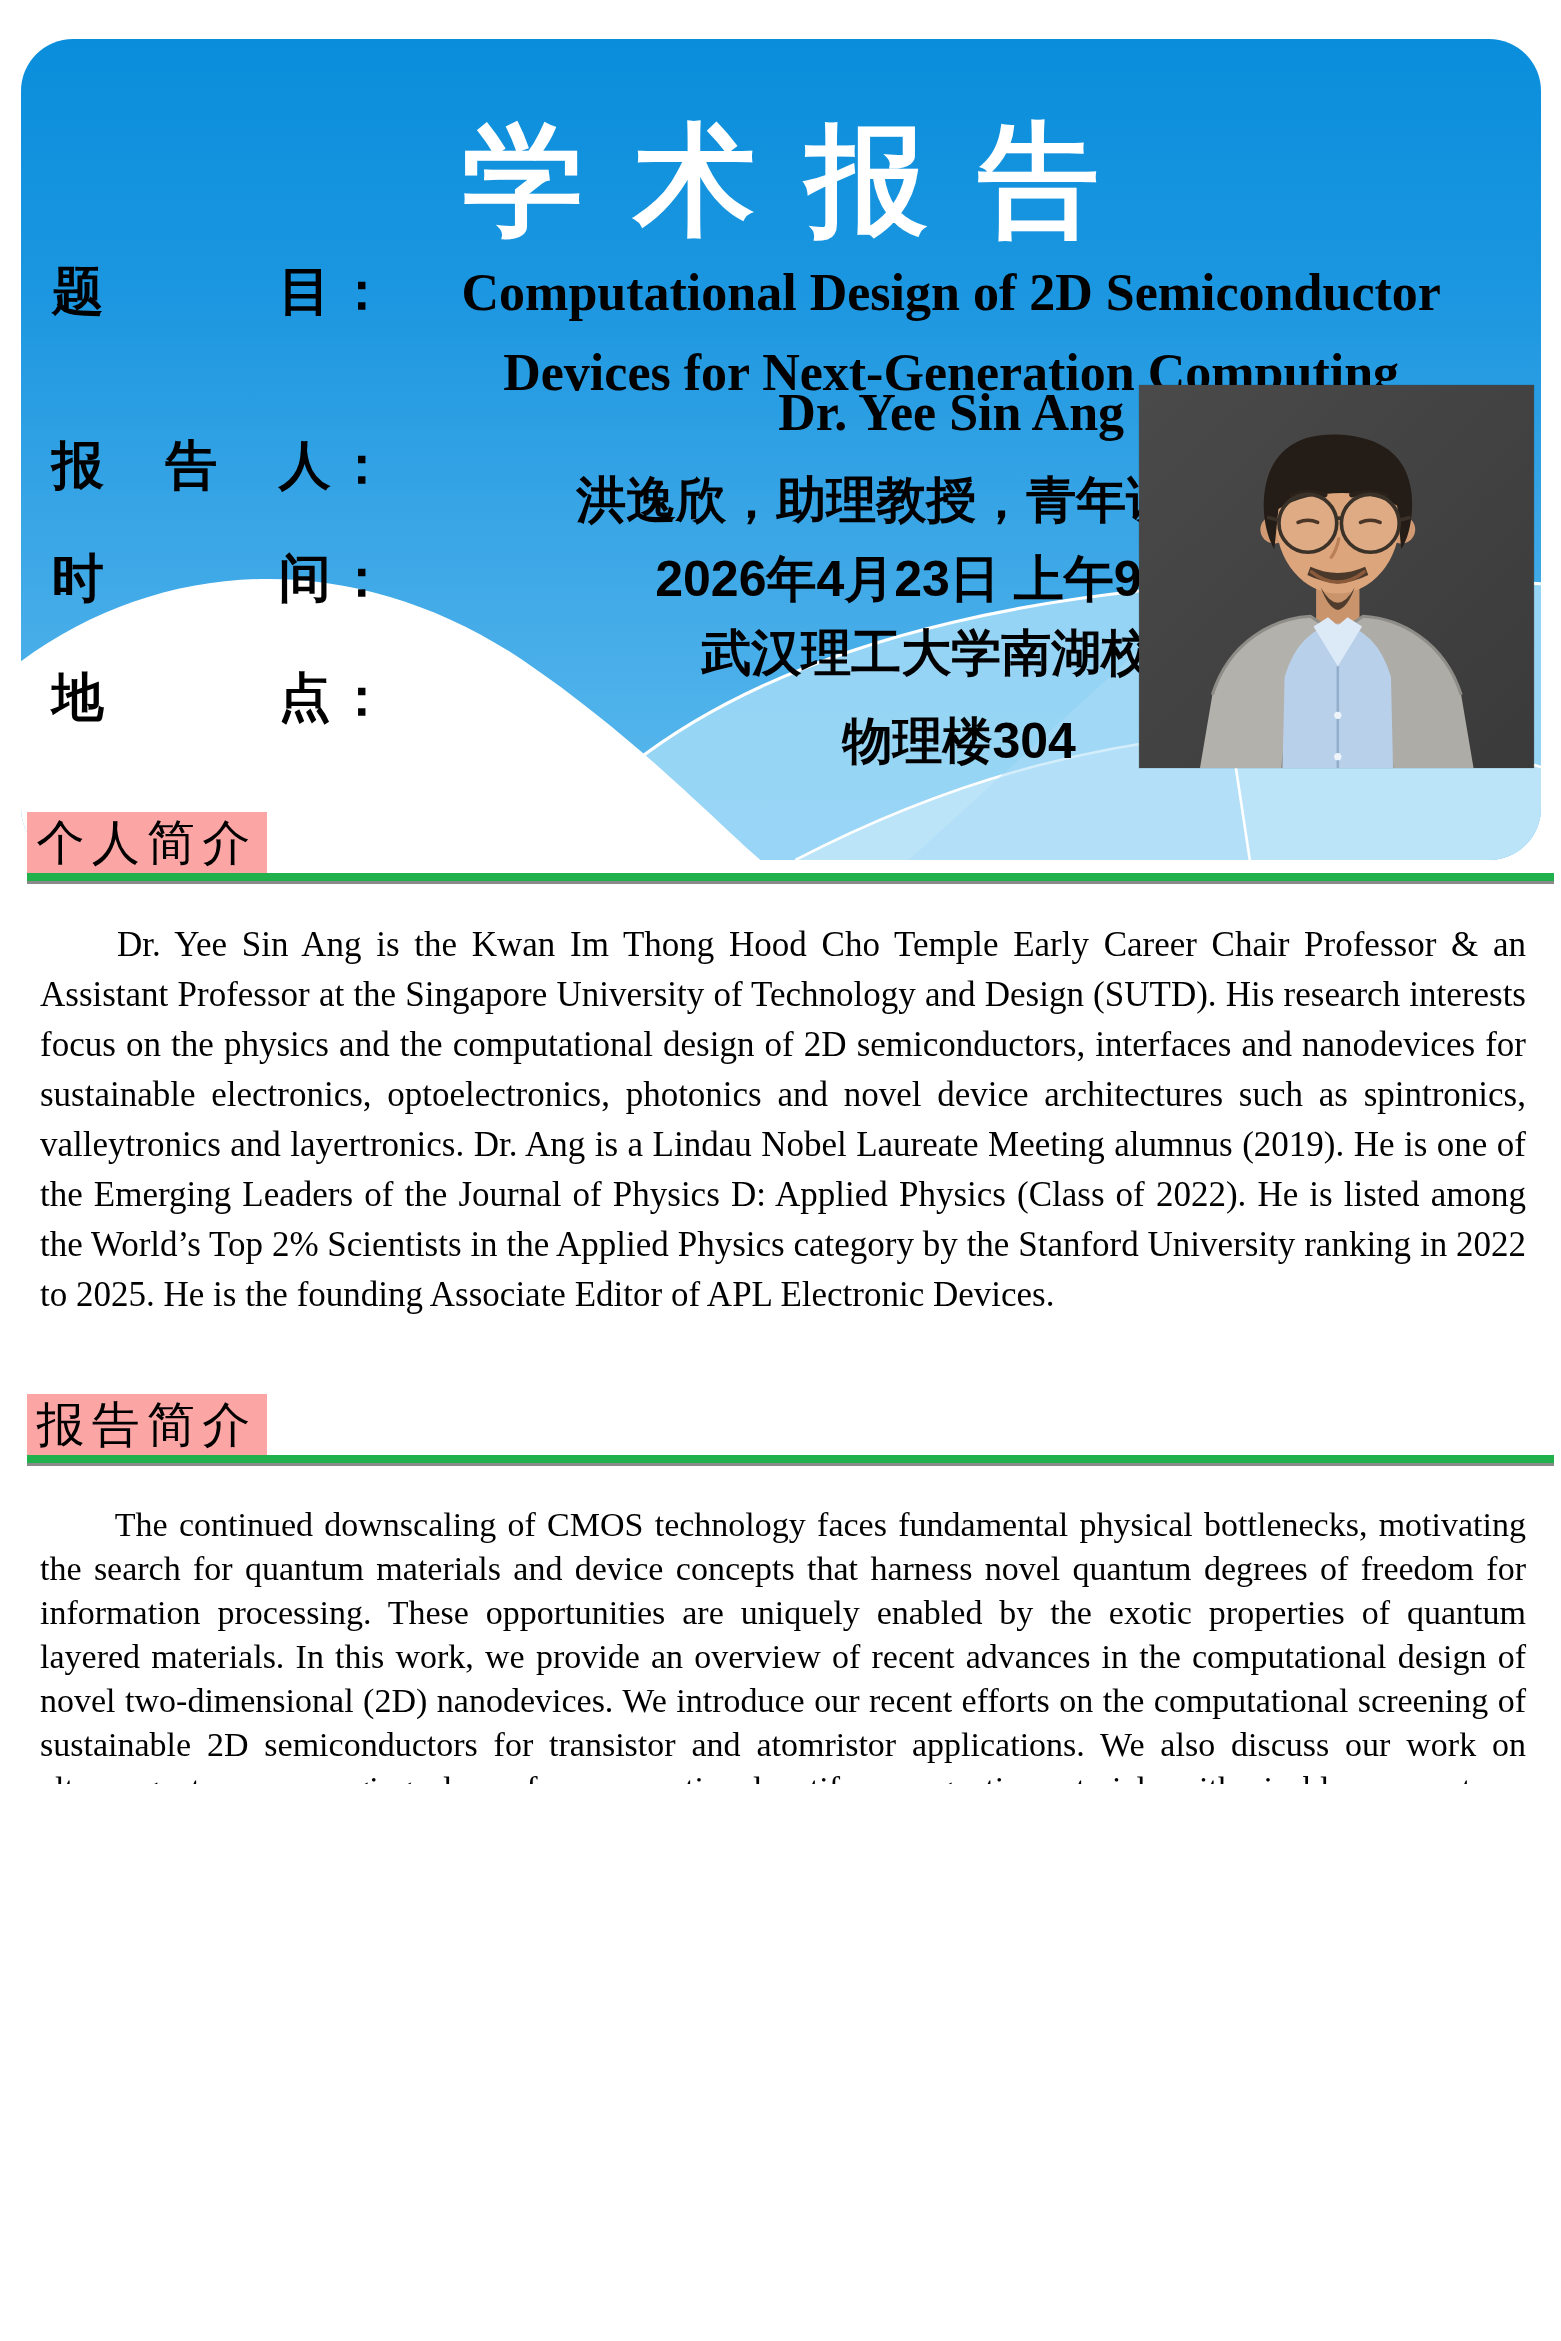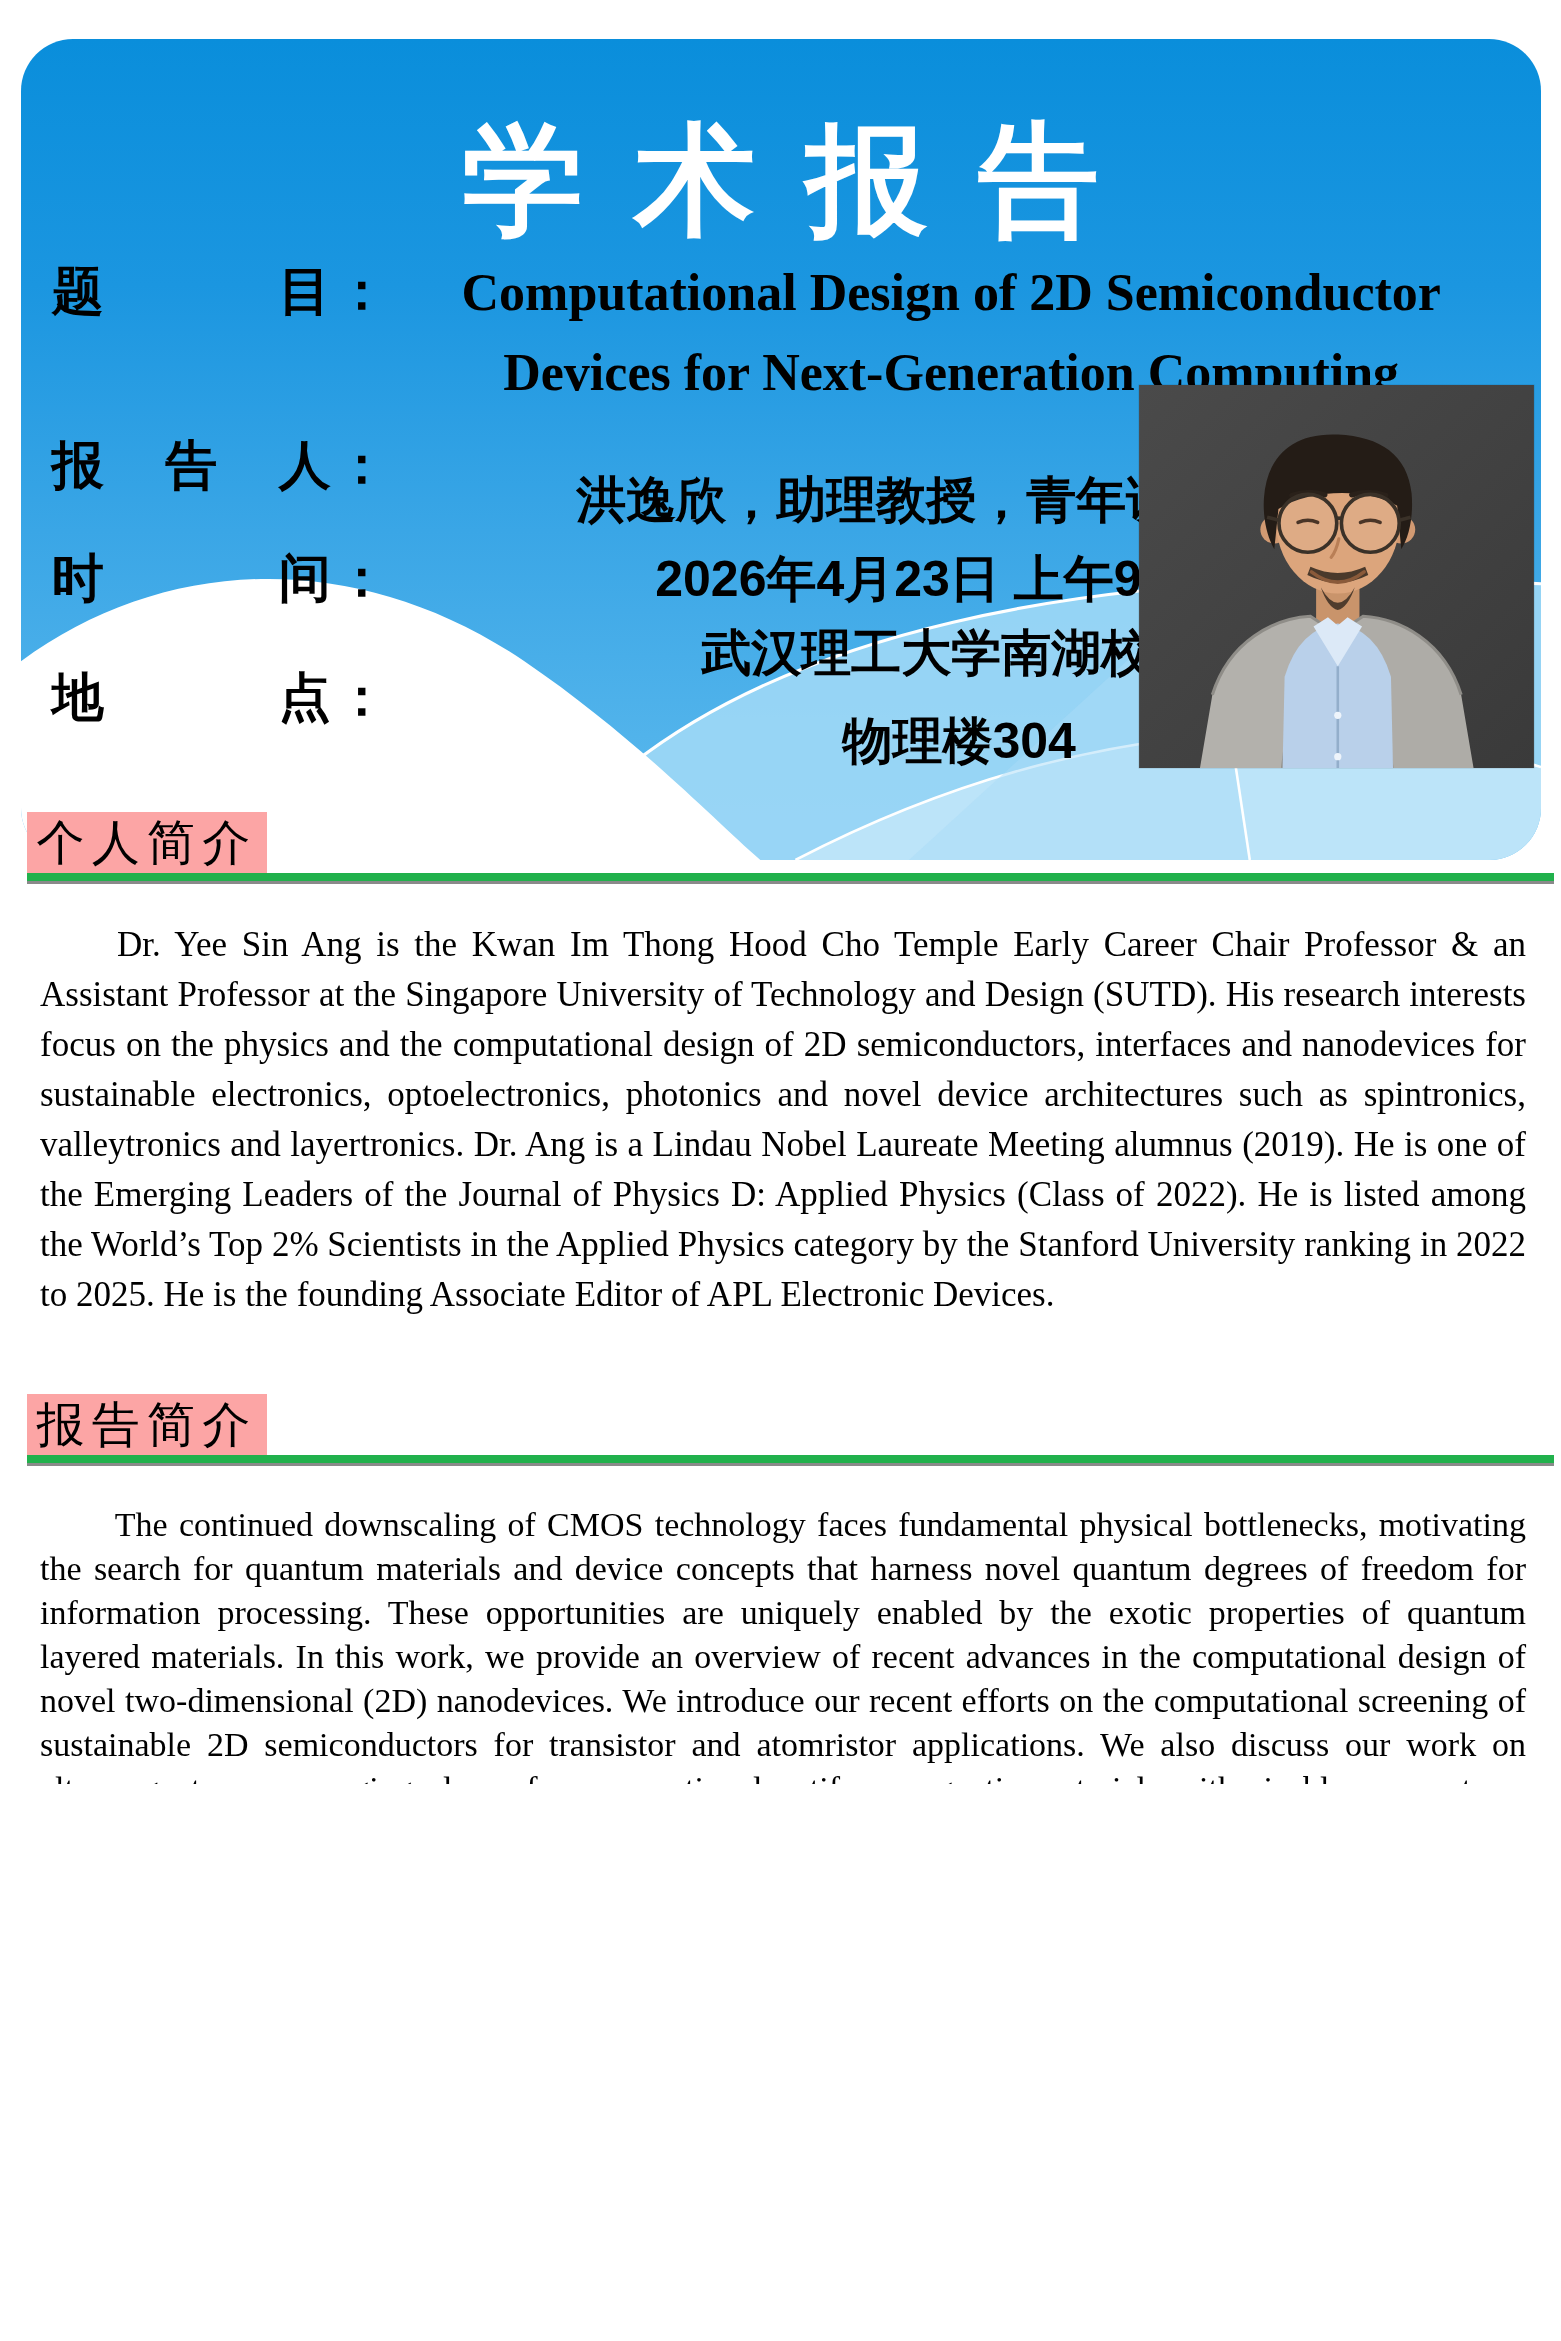--- a/index.html
+++ b/index.html
@@ -74,20 +74,21 @@
     <div class="info-colon" style="top:224px;">：</div>
     <div class="info-value" style="top:225px;">Computational Design of 2D Semiconductor</div>
     <div class="info-value" style="top:285px;margin-top:20px;">Devices for Next-Generation Computing</div>
 
     <div class="info-label" style="top:398px;">
       <span>报</span>
       <span>告</span>
       <span>人</span>
     </div>
     <div class="info-colon" style="top:398px;">：</div>
+    <div class="info-value" style="top:345px;">Dr. Yee Sin Ang</div>
     <div class="info-value cjk-value" style="top:433px;">洪逸欣，助理教授，青年讲席教授</div>
 
     <div class="info-label" style="top:511px;">
       <span>时</span>
       <span>间</span>
     </div>
     <div class="info-colon" style="top:511px;">：</div>
     <div class="info-value cjk-value" style="top:512px;">2026年4月23日 上午9：30</div>
 
     <div class="info-label" style="top:630px;">

